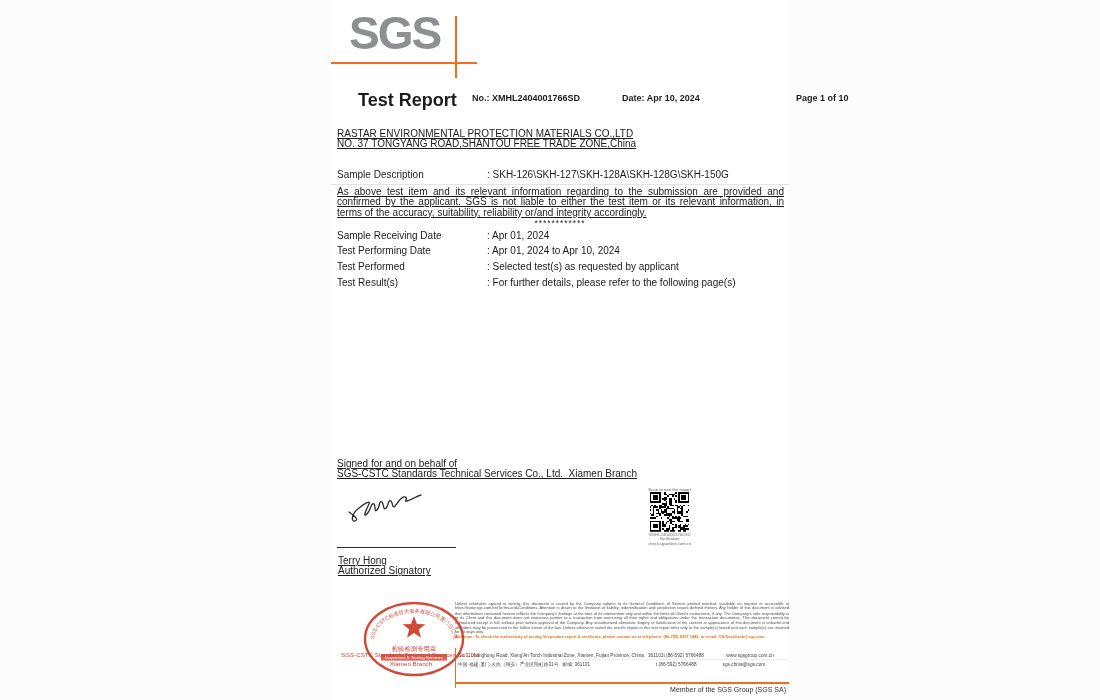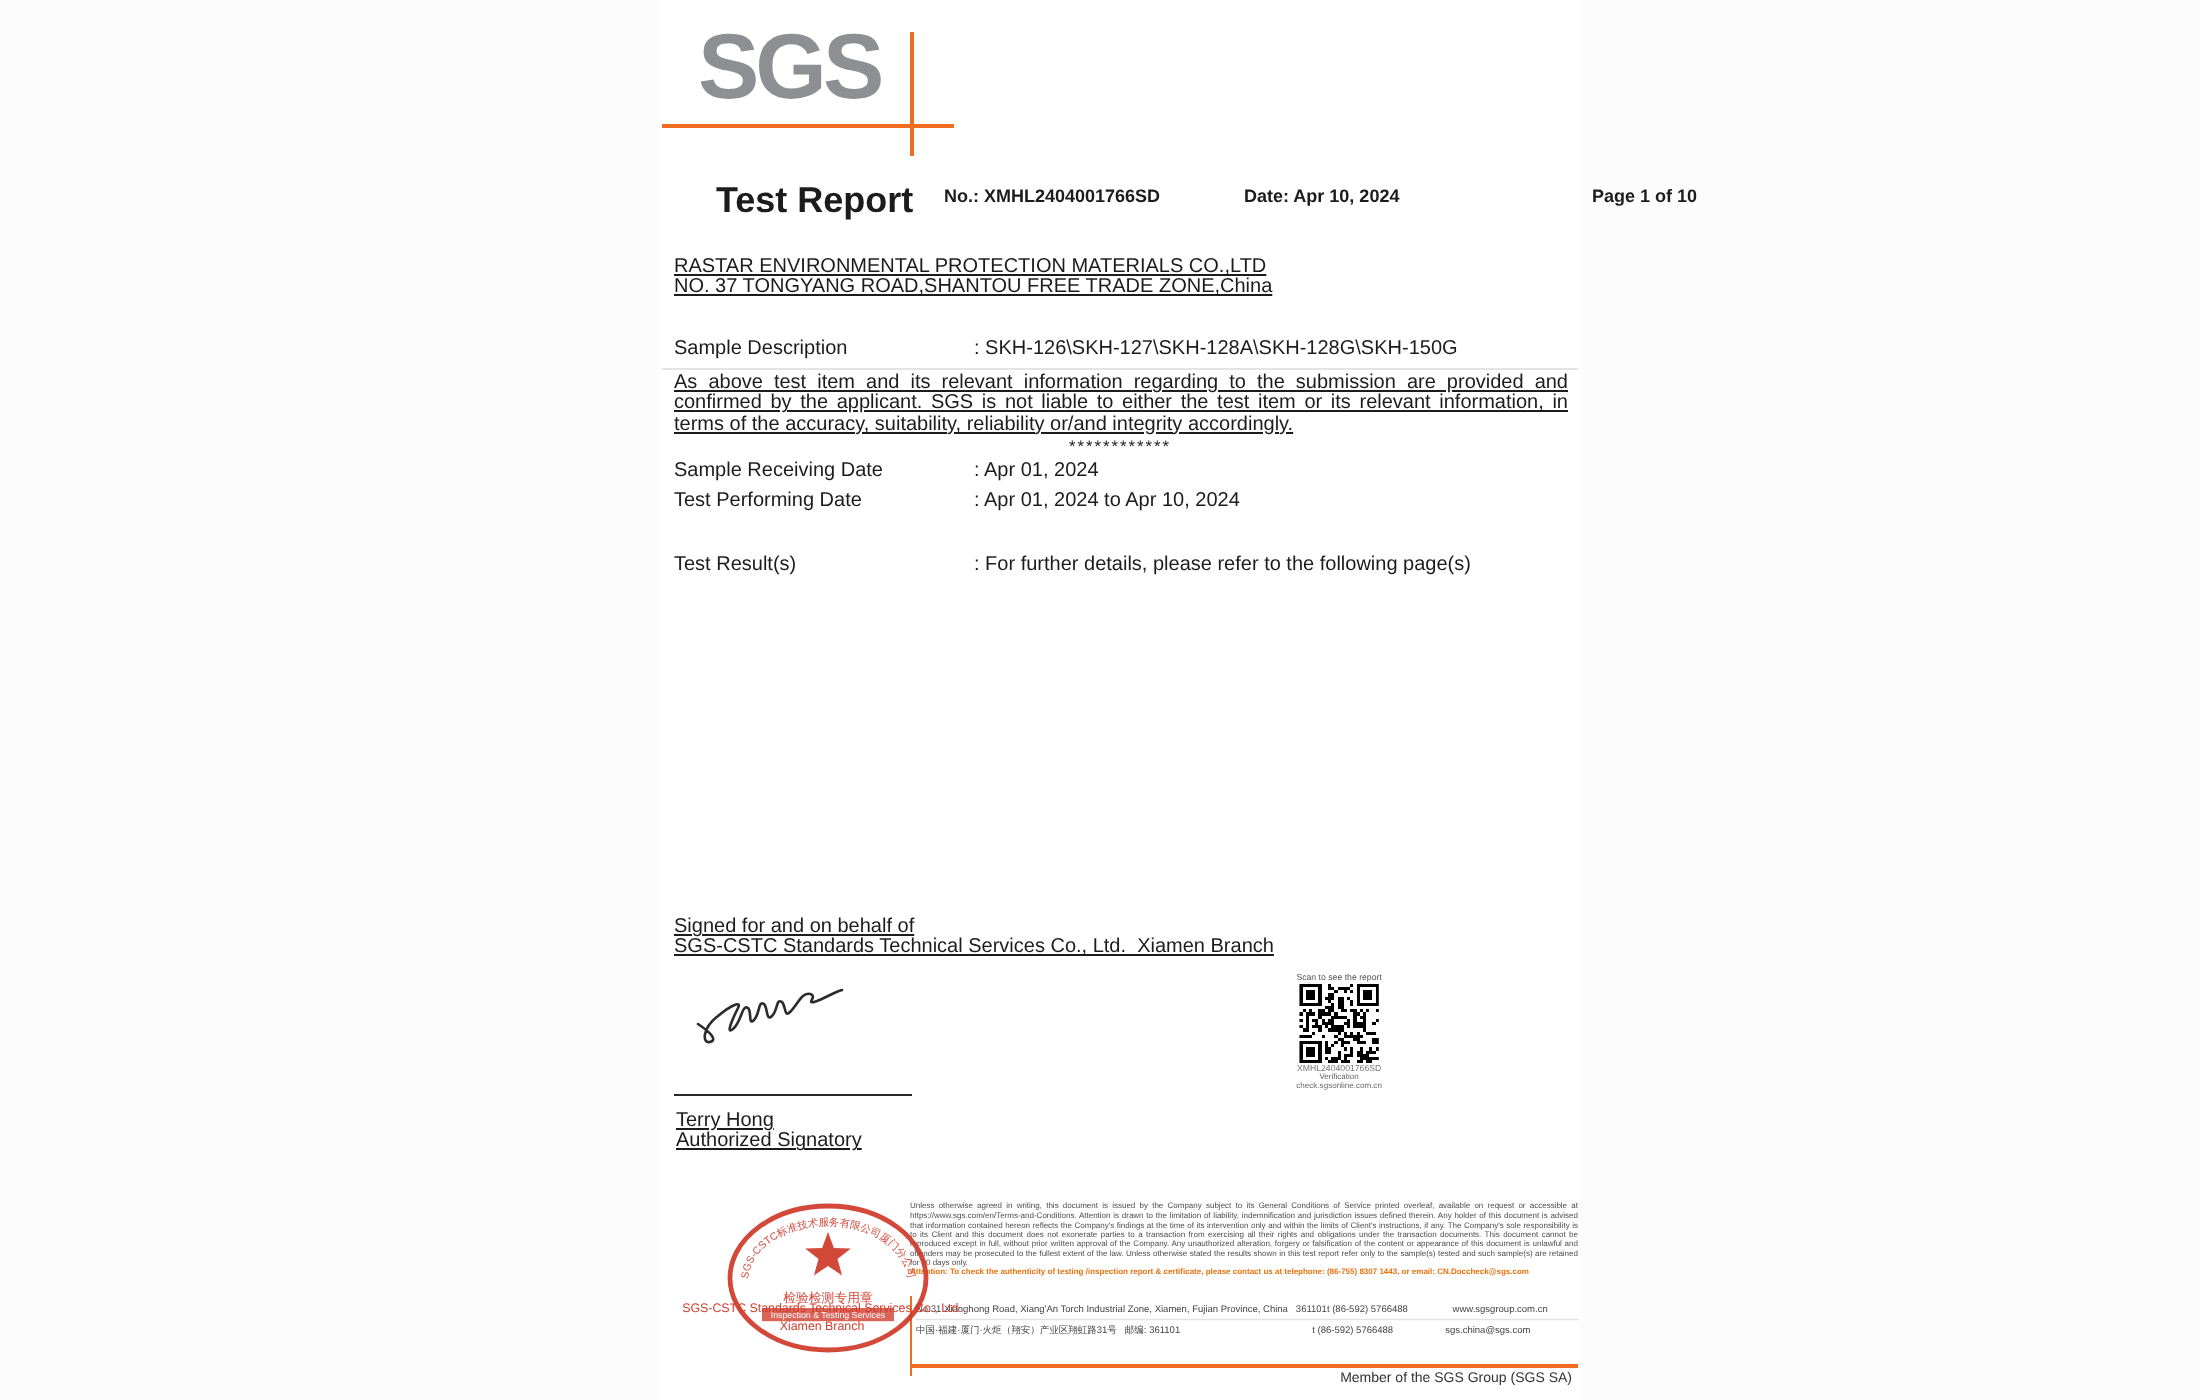--- a/index.html
+++ b/index.html
@@ -99,20 +99,24 @@
   <div class="disclaimer body-text">As above test item and its relevant information regarding to the submission are provided and confirmed by the applicant. SGS is not liable to either the test item or its relevant information, in terms of the accuracy, suitability, reliability or/and integrity accordingly.</div>
   <div class="stars">************</div>
 
   <div class="fieldrow body-text" style="top:231px;">
     <span class="lbl">Sample Receiving Date</span>
     <span class="val">: Apr 01, 2024</span>
   </div>
   <div class="fieldrow body-text" style="top:246px;text-align:right;">
     <span class="lbl">Test Performing Date</span>
     <span class="val">: Apr 01, 2024 to Apr 10, 2024</span>
+  </div>
+  <div class="fieldrow body-text" style="top:262px;">
+    <span class="lbl">Test Performed</span>
+    <span class="val">: Selected test(s) as requested by applicant</span>
   </div>
   <div class="fieldrow body-text" style="top:278px;">
     <span class="lbl">Test Result(s)</span>
     <span class="val">: For further details, please refer to the following page(s)</span>
   </div>
 
   <div class="signed body-text">
     <div>Signed for and on behalf of</div>
     <div>SGS-CSTC Standards Technical Services Co., Ltd.&nbsp; Xiamen Branch</div>
   </div>

